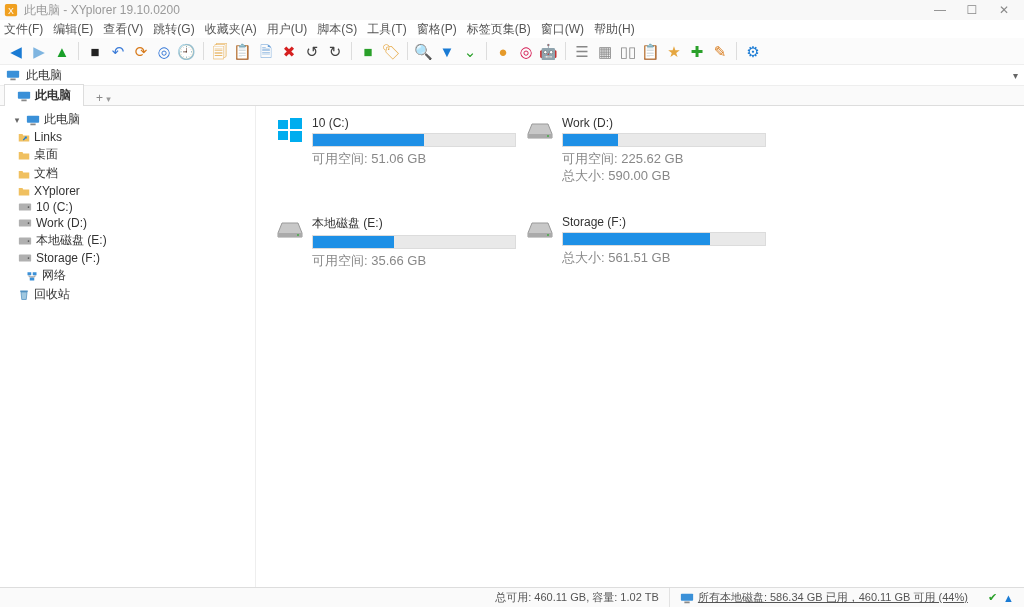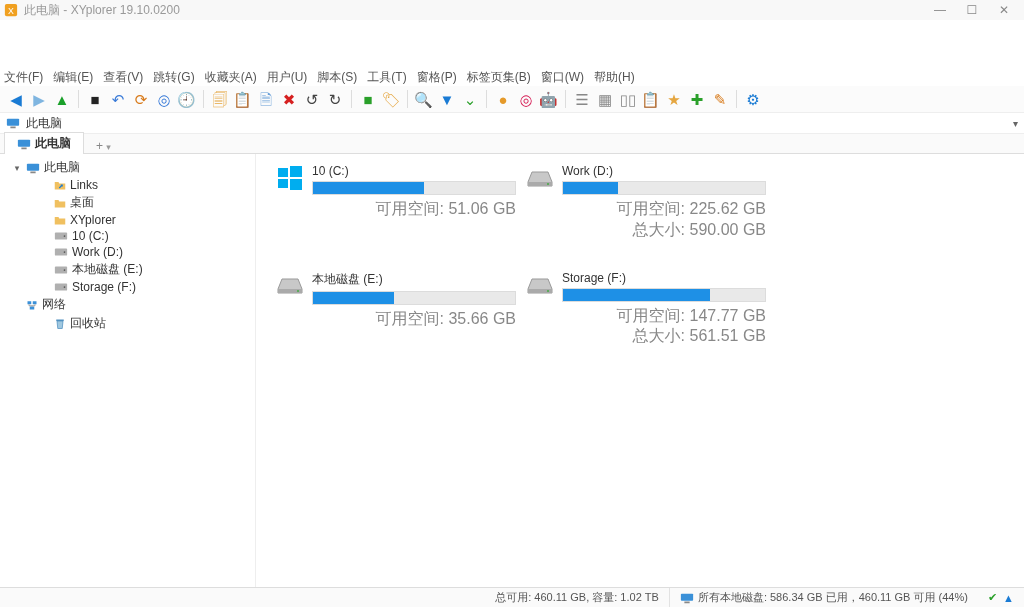--- a/index.html
+++ b/index.html
@@ -1,49 +1,49 @@
 <!DOCTYPE html>
 <html><head>
 <meta charset="utf-8">
 <style>
   * { box-sizing: border-box; margin: 0; padding: 0; }
   body { width: 1024px; height: 607px; font-family: "Segoe UI", "Microsoft YaHei", sans-serif; font-size: 12px; background: #fff; color: #333; overflow: hidden; display: flex; flex-direction: column; }
   .titlebar { height: 20px; background: #f8f8f8; display: flex; align-items: center; padding: 0 4px; color: #999; }
   .titlebar .app-icon { width: 14px; height: 14px; margin-right: 6px; }
   .titlebar .spacer { flex: 1; }
   .titlebar .winbtn { width: 32px; text-align: center; color: #888; font-size: 12px; }
-  .menubar { height: 18px; display: flex; align-items: center; padding: 0 4px; gap: 10px; color: #555; font-size: 12px; margin-top: 48px; }
+  .menubar { height: 18px; display: flex; align-items: center; padding: 0 4px; gap: 10px; color: #555; font-size: 12px; }
   .menubar span { cursor: default; }
   .toolbar { height: 26px; display: flex; align-items: center; padding: 0 6px; gap: 3px; background: #fbfbfb; }
   .toolbar .tb { width: 20px; height: 20px; display:flex; align-items:center; justify-content:center; }
   .toolbar .sep { width: 1px; height: 18px; background: #ddd; margin: 0 3px; }
   .addrbar { height: 22px; display: flex; align-items: center; border-top:1px solid #eee; border-bottom:1px solid #eee; padding: 0 6px; }
   .addrbar .pc-icon { width:14px; height:14px; margin-right:6px; }
   .addrbar .dd { margin-left:auto; color:#666; font-size:10px; }
   .tabbar { height: 20px; display: flex; align-items: end; padding: 0 4px 0 4px; gap:6px; border-bottom:1px solid #ddd; background:#fafafa;}
   .tabbar .tab { padding: 2px 12px; background:#fff; border:1px solid #ddd; border-bottom:none; display:flex; align-items:center; gap:4px; font-weight:bold; position:relative; top:1px;}
   .tabbar .plus { color:#888; padding: 0 6px; }
   .main { flex:1; display:flex; min-height:0;}
   .tree { width: 256px; border-right:1px solid #eee; padding: 4px 0; overflow:auto; }
   .tree .tn { display:flex; align-items:center; padding: 1px 4px 1px 6px; gap:4px; white-space:nowrap; cursor:default;}
   .tree .tn.lv1 { padding-left: 12px; }
-  .tree .tn.lv2 { padding-left: 40px; }
+  .tree .tn.lv2 { padding-left: 4px; }
   .tree .caret { width:10px; color:#666; font-size:9px; text-align:center;}
   .tree .ico-pc { width:14px; height:14px; }
   .tree .ico-folder { width:12px; height:12px; }
   .tree .ico-drive { width:14px; height:10px; }
   .content { flex:1; position:relative; overflow:auto; padding: 10px 20px; }
   .drives { display:flex; flex-wrap:wrap; gap: 30px 10px;}
   .drive { width: 240px; display:flex; gap:8px; }
   .drive .drv-ico { width:28px; height:28px; display:flex; align-items:center; justify-content:center; }
   .drive .body { flex:1; }
   .drive .dname { color:#333; margin-bottom:3px; font-size:12px;}
   .drive .bar { height:14px; background:#e9e9e9; border:1px solid #dcdcdc; position:relative; margin-bottom:4px;}
   .drive .bar .fill { position:absolute; left:0; top:0; bottom:0; background:#1e90e6; }
-  .drive .line { color:#888; font-size:16px; line-height:1.3;text-align:right;}
+  .drive .line { color:#888; font-size:13px; line-height:1.3;}
   .status { height:20px; border-top:1px solid #ddd; display:flex; align-items:center; font-size:11px; color:#555; background:#fafafa;}
   .status .seg { padding: 0 10px; border-right:1px solid #e2e2e2; height:100%; display:flex; align-items:center; gap:4px;}
   .status .seg.grow{flex:1; justify-content:flex-end;}
   svg { display:block; }
 </style>
 </head>
 <body>
 
 <div class="titlebar">
   <svg class="app-icon" viewBox="0 0 16 16">
@@ -223,20 +223,29 @@
         </span>
         <span>桌面</span>
       </div>
       <div class="tn lv2">
         <span class="caret"></span>
         <span>
           <svg class="ico-folder" viewBox="0 0 16 14">
             <path d="M1 3h5l1 2h8v8H1z" fill="#f0c060"></path>
           </svg>
         </span>
+        <span>文档</span>
+      </div>
+      <div class="tn lv2">
+        <span class="caret"></span>
+        <span>
+          <svg class="ico-folder" viewBox="0 0 16 14">
+            <path d="M1 3h5l1 2h8v8H1z" fill="#f0c060"></path>
+          </svg>
+        </span>
         <span>XYplorer</span>
       </div>
       <div class="tn lv2">
         <span class="caret"></span>
         <span>
           <svg class="ico-drive" viewBox="0 0 16 10">
             <rect x="1" y="1" width="14" height="8" rx="1" fill="#b0b0b0"></rect>
             <circle cx="12" cy="5" r="1" fill="#555"></circle>
           </svg>
         </span>
@@ -353,33 +362,32 @@
               <path d="M2 14 L6 4 H22 L26 14 V18 H2 Z" fill="#c8c8c8" stroke="#999"></path>
               <rect x="2" y="14" width="24" height="4" fill="#aaa"></rect>
               <circle cx="22" cy="16" r="1" fill="#4a4"></circle>
             </svg>
           </div>
           <div class="body">
             <div class="dname">Storage (F:)</div>
             <div class="bar">
               <div class="fill" style="width:73%"></div>
             </div>
-            <div class="line">可用空间: 147.77 GB</div>
             <div class="line">总大小: 561.51 GB</div>
           </div>
         </div>
       </div>
   </div>
 </div>
 
 <div class="status">
   <div class="seg grow">
       <span>总可用: 460.11 GB, 容量: 1.02 TB</span>
     </div>
-  <div class="seg" style="border-right:none;">
+  <div class="seg" style="border-right:none;text-decoration:underline;">
     <svg width="14" height="12" viewBox="0 0 16 12">
         <rect x="1" y="1" width="14" height="8" rx="1" fill="#3a90d8"></rect>
         <rect x="5" y="10" width="6" height="2" fill="#888"></rect>
       </svg>
     <span>所有本地磁盘: 586.34 GB 已用，460.11 GB 可用 (44%)</span>
   </div>
   <div class="seg" style="border-right:none;gap:6px;">
     <span style="color:#2aa02a;">✔</span>
     <span style="color:#1a7bd4;">▲</span>
   </div>

